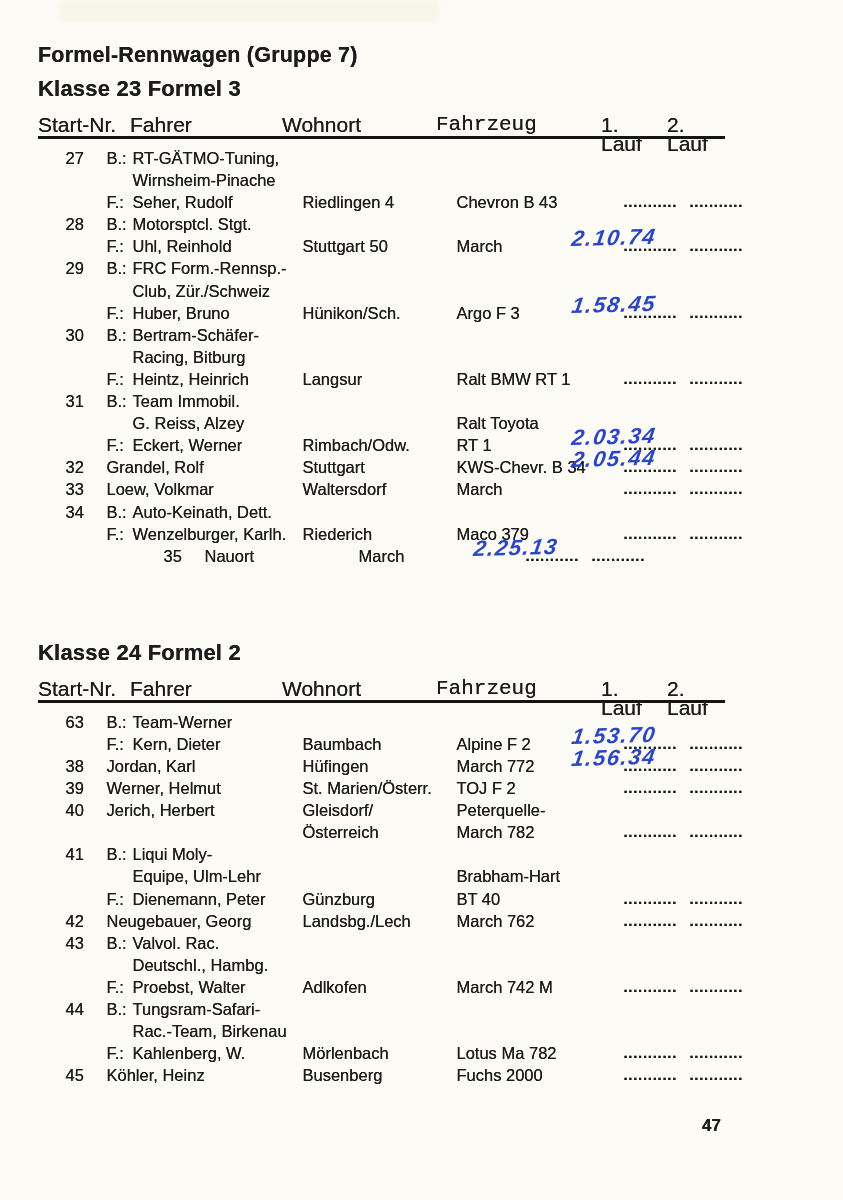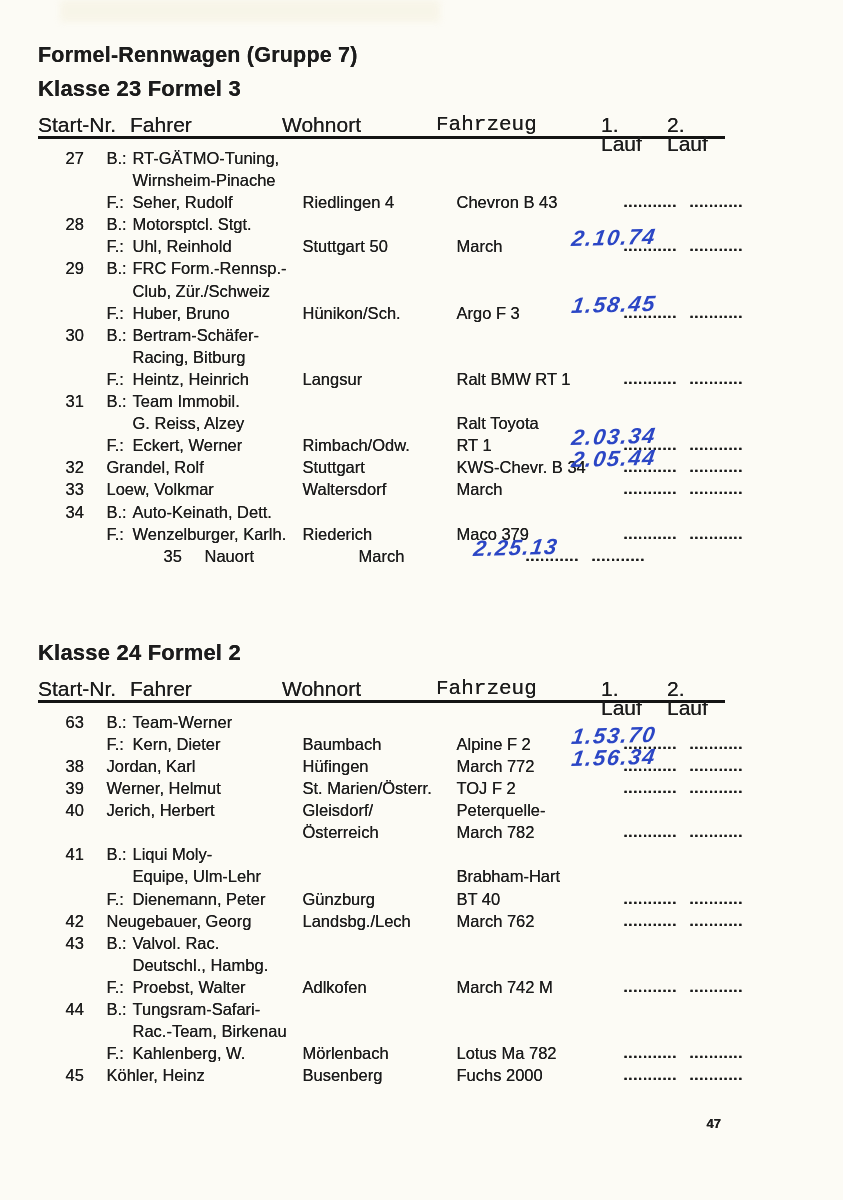--- a/index.html
+++ b/index.html
@@ -46,21 +46,21 @@
   }
   .hand{
     position:absolute;left:-46px;top:-8px;
     font-size:22px;font-style:italic;font-weight:bold;
     letter-spacing:1.5px;white-space:nowrap;
     transform:skewX(-10deg) rotate(-1.5deg);
     text-shadow:none;
   }
   .page-number{
     position:absolute;top:1116px;right:122px;
-    font-size:13px;font-weight:bold;
+    font-size:17px;font-weight:bold;
   }
 </style>
 </head>
 <body>
 
 <div class="artifact"></div>
 
 <div class="page">
   <h1 class="doc-title">Formel-Rennwagen (Gruppe 7)</h1>
   <div id="sections">

